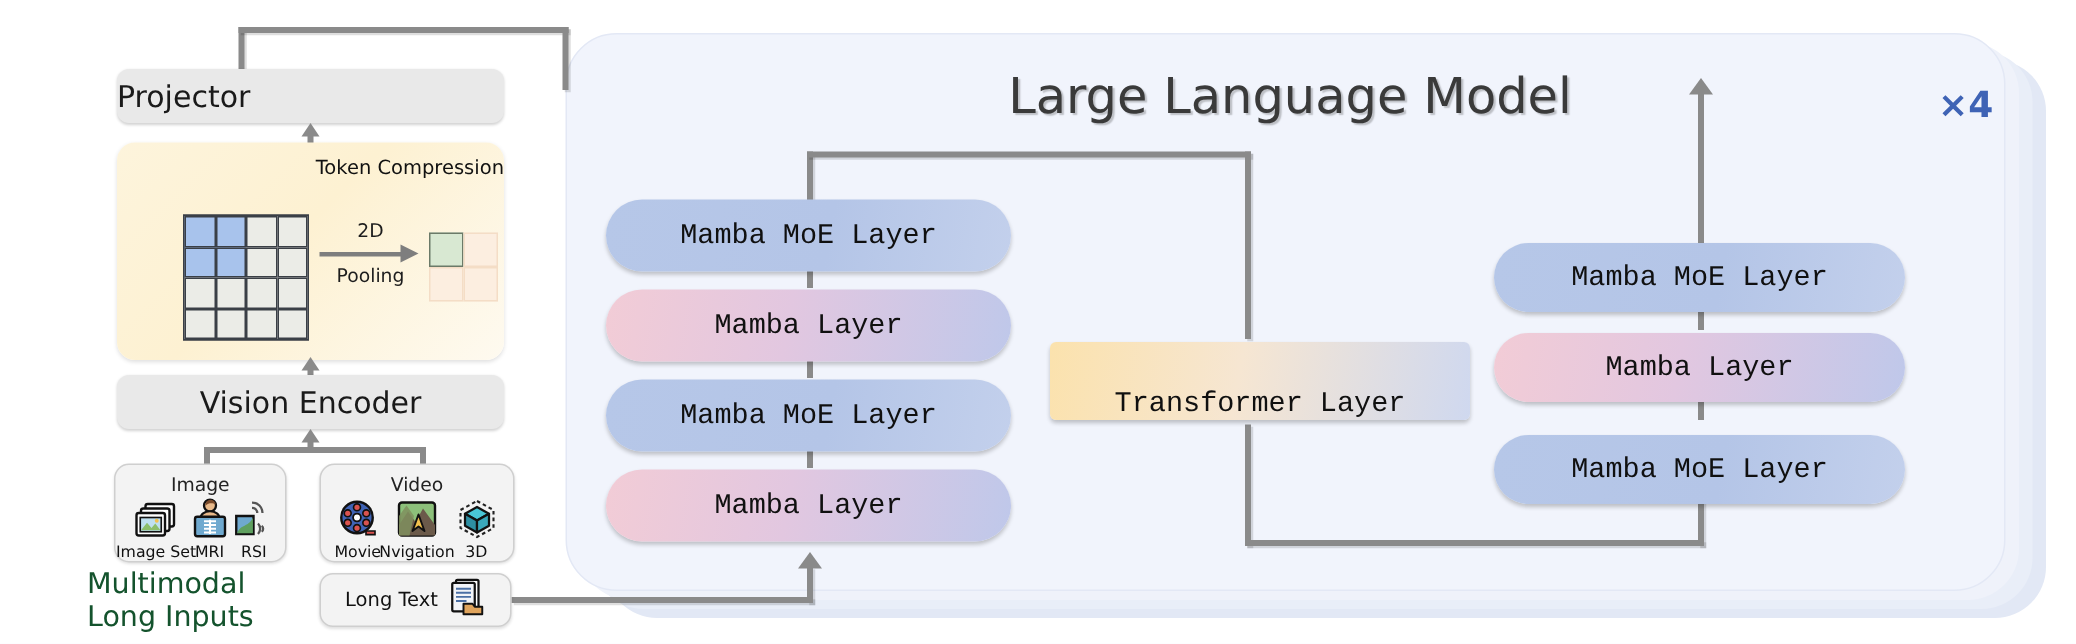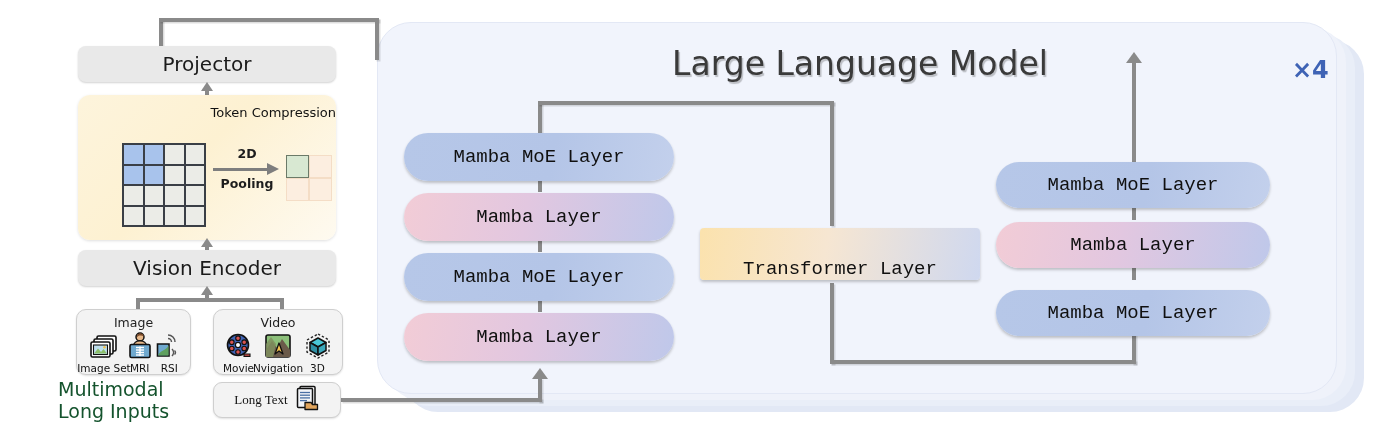--- a/index.html
+++ b/index.html
@@ -5,21 +5,21 @@
   html,body{margin:0;padding:0;background:#ffffff;}
   body{width:1384px;height:429px;font-family:"DejaVu Sans","Liberation Sans",sans-serif;}
   #stage{position:relative;width:1384px;height:429px;overflow:hidden;background:#fff;}
 
   .abs{position:absolute;box-sizing:border-box;}
 
   
   .projector{
     left:78px;top:46px;width:258px;height:36px;
     background:#e9e9e9;border-radius:8px;
-    display:flex;align-items:center;justify-content:center;
+    display:flex;align-items:center;
     font-size:20px;color:#1a1a1a;
     box-shadow:0 1px 2px rgba(0,0,0,.18);
   }
   .tokencomp{
     left:78px;top:95px;width:258px;height:145px;
     background:linear-gradient(135deg,#fdf4dc 0%,#fdf1d2 45%,#fefaf0 100%);
     border-radius:12px;
     box-shadow:0 1px 3px rgba(0,0,0,.13);
   }
   .tokencomp .tc-title{
@@ -37,21 +37,21 @@
   
   .grid4{position:absolute;left:44px;top:48px;width:82px;height:82px;
     display:grid;grid-template-columns:repeat(4,1fr);grid-template-rows:repeat(4,1fr);
     gap:0;border:1.6px solid #3a3f46;background:#3a3f46;}
   .grid4 .c{background:#ebece7;border:.8px solid #3a3f46;}
   .grid4 .c.on{background:#a8c3ec;}
   .grid2{position:absolute;left:208px;top:60px;width:46px;height:46px;
     display:grid;grid-template-columns:repeat(2,1fr);grid-template-rows:repeat(2,1fr);}
   .grid2 .c{background:#fceee0;border:1px solid #f4ddc6;}
   .grid2 .c.on{background:#d8e8d2;border:1.4px solid #6b7a68;}
-  .poolwrap{position:absolute;left:133px;top:52px;width:72px;text-align:center;font-weight:bold;}
+  .poolwrap{position:absolute;left:133px;top:52px;width:72px;text-align:center;}
   .poolwrap .lbl{font-size:12.5px;color:#1d1d1d;line-height:1.15;}
   .poolarrow{height:14px;position:relative;margin:1px 0;}
   .poolarrow .sh{position:absolute;left:2px;top:6px;width:56px;height:3px;background:#7e7e7e;}
   .poolarrow .hd{position:absolute;left:56px;top:1px;width:0;height:0;
     border-top:6.5px solid transparent;border-bottom:6.5px solid transparent;border-left:12px solid #7e7e7e;}
 
   
   .incard{
     background:#f3f3f3;border:1.4px solid #cfcfcf;border-radius:10px;
     box-shadow:0 1px 2px rgba(0,0,0,.12);
@@ -60,21 +60,20 @@
   .icrow{position:absolute;left:0;top:20px;width:100%;display:flex;justify-content:space-around;align-items:flex-end;padding:0 6px;box-sizing:border-box;}
   .icitem{display:flex;flex-direction:column;align-items:center;width:42px;}
   .icitem .gl{height:30px;display:flex;align-items:flex-end;justify-content:center;}
   .icitem .nm{font-size:10.5px;color:#111;margin-top:2px;white-space:nowrap;}
 
   .longtext{
     left:213px;top:382px;width:128px;height:36px;
     background:#f3f3f3;border:1.4px solid #cfcfcf;border-radius:9px;
     display:flex;align-items:center;justify-content:center;gap:6px;
     box-shadow:0 1px 2px rgba(0,0,0,.12);
-    font-family:Liberation Serif, serif;
   }
   .longtext .lt-lbl{font-size:13px;color:#111;}
 
   .mmlabel{left:58px;top:378px;width:160px;text-align:left;font-size:19px;color:#14532d;line-height:1.18;}
 
   
   .stackcard{border-radius:34px;}
   .sc1{left:404px;top:40px;width:960px;height:372px;background:#e2e8f5;}
   .sc2{left:395px;top:34px;width:960px;height:372px;background:#e9eef8;}
   .sc3{left:386px;top:28px;width:960px;height:372px;background:#eff2fa;}

